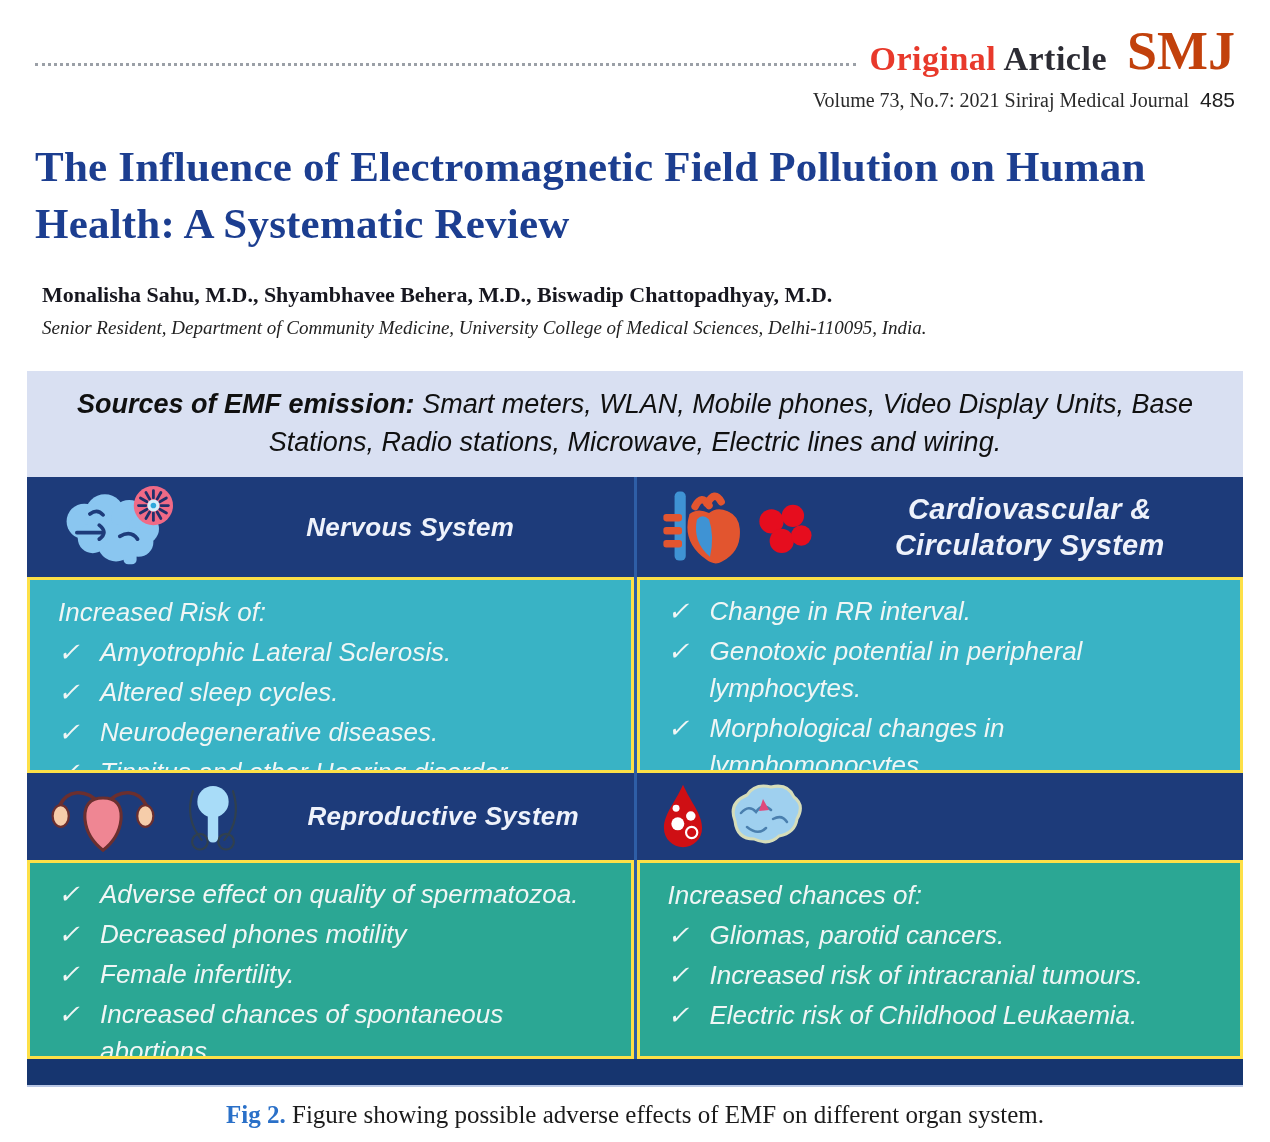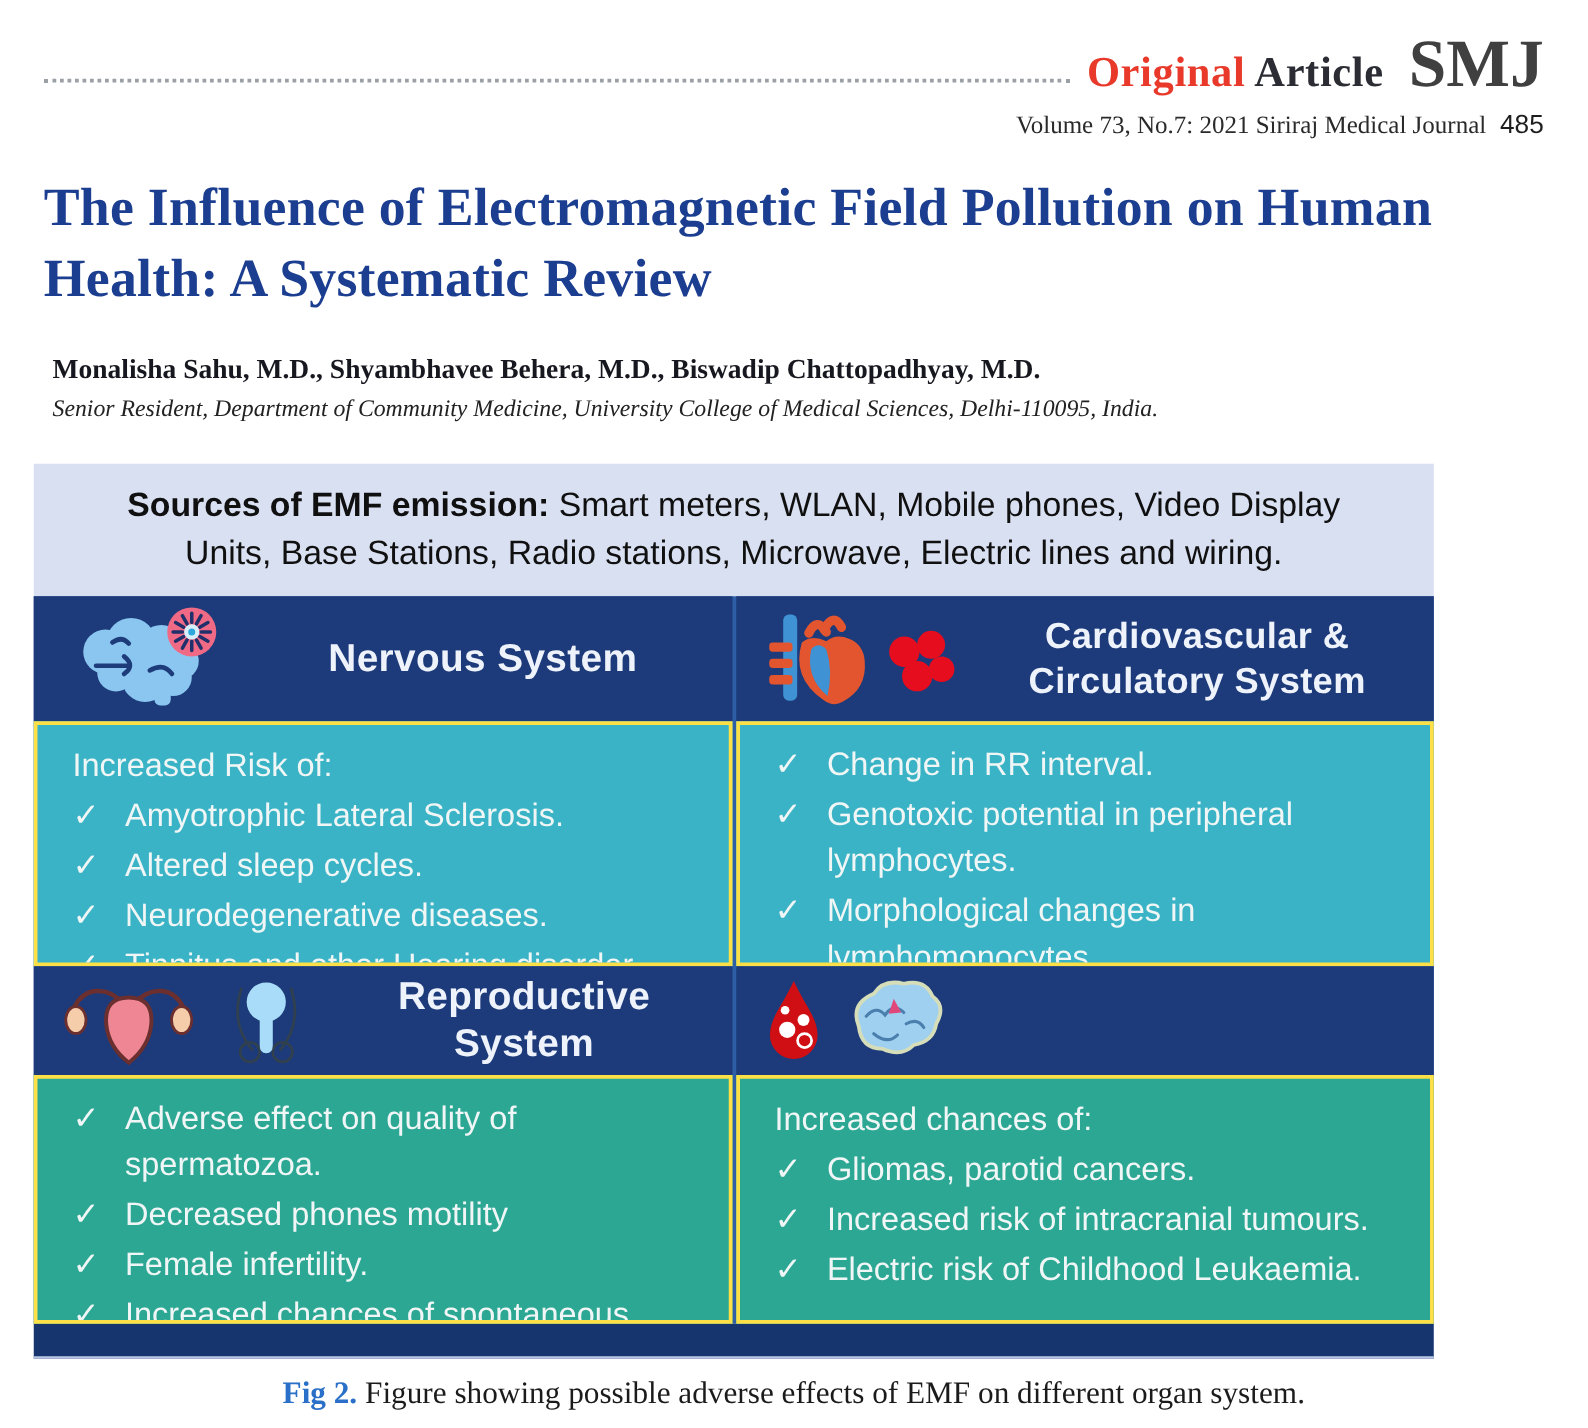--- a/index.html
+++ b/index.html
@@ -7,50 +7,50 @@
     width:1270px;height:1142px;overflow:hidden;background:#ffffff;
     font-family:"Liberation Serif", serif;
     position:relative;
   }
   
   .masthead{display:flex;align-items:flex-end;margin:24px 35px 0 35px;}
   .dotted-rule{flex:1;height:0;border-bottom:3px dotted #9ba0a7;margin-bottom:12px;}
   .article-type{font-weight:bold;font-size:34px;white-space:nowrap;margin-left:14px;letter-spacing:.5px;}
   .article-type .hl{color:#e8392b;}
   .article-type .rest{color:#2c2c34;margin-top:28px;}
-  .smj-logo{color:#404040;font-weight:bold;font-size:54px;line-height:1;margin-left:20px;white-space:nowrap;}
+  .smj-logo{color:#c2410c;font-weight:bold;font-size:54px;line-height:1;margin-left:20px;white-space:nowrap;}
   .issue-line{text-align:right;margin:10px 35px 0 0;font-size:20px;color:#2a2a2a;}
   .issue-line .vol{}
   .issue-line .pageno{font-style:normal;font-family:"Liberation Sans",sans-serif;font-size:21px;color:#1e1e1e;margin-left:6px;}
   
   .paper-title{
     margin:26px 35px 0 35px;max-width:1200px;
     color:#1c3e90;font-weight:bold;font-size:43px;line-height:1.33;letter-spacing:.2px;
   }
   .authors{margin:30px 35px 0 42px;font-weight:bold;font-size:22px;color:#17171f;}
   .affiliation{margin:9px 35px 0 42px;font-style:italic;font-size:19px;color:#222222;}
   
-  .figure{width:1120px;margin:32px 0 0 27px;font-family:"Liberation Sans",sans-serif;}
+  .figure{width:1216px;margin:32px 0 0 27px;font-family:"Liberation Sans",sans-serif;font-style:italic;}
   .sources{
     background:#d9e0f2;color:#101010;text-align:center;
     font-size:27px;line-height:1.4;padding:15px 38px;box-sizing:border-box;
   }
   .sources .lead{font-weight:bold;}
   .qgrid{
     display:grid;grid-template-columns:1fr 1fr;column-gap:3px;
     grid-template-rows:100px 196px 87px 199px;
     background:#2e5ea6;
   }
   .qhead{
     background:#1d3b7a;display:flex;align-items:center;overflow:hidden;
   }
   .qhead .icon-zone{flex:none;display:flex;align-items:center;gap:14px;margin-left:20px;}
   .qhead .qtitle{
     flex:1;text-align:center;color:#eef2fb;font-weight:bold;
-    font-size:31px;line-height:1.25;padding:0 14px;letter-spacing:.3px;
+    font-size:26px;line-height:1.25;padding:0 14px;letter-spacing:.3px;
   }
   .qhead .qtitle.two-line{font-size:29px;}
   .qbody{
     box-sizing:border-box;border:3px solid #fde047;
     color:#f0f6f5;font-size:26px;line-height:1.42;
     padding:12px 28px 6px 26px;overflow:hidden;
   }
   .qbody.teal{background:#39b3c5;}
   .qbody.green{background:#2ba794;}
   .lead-line{margin:2px 0 3px 2px;}

